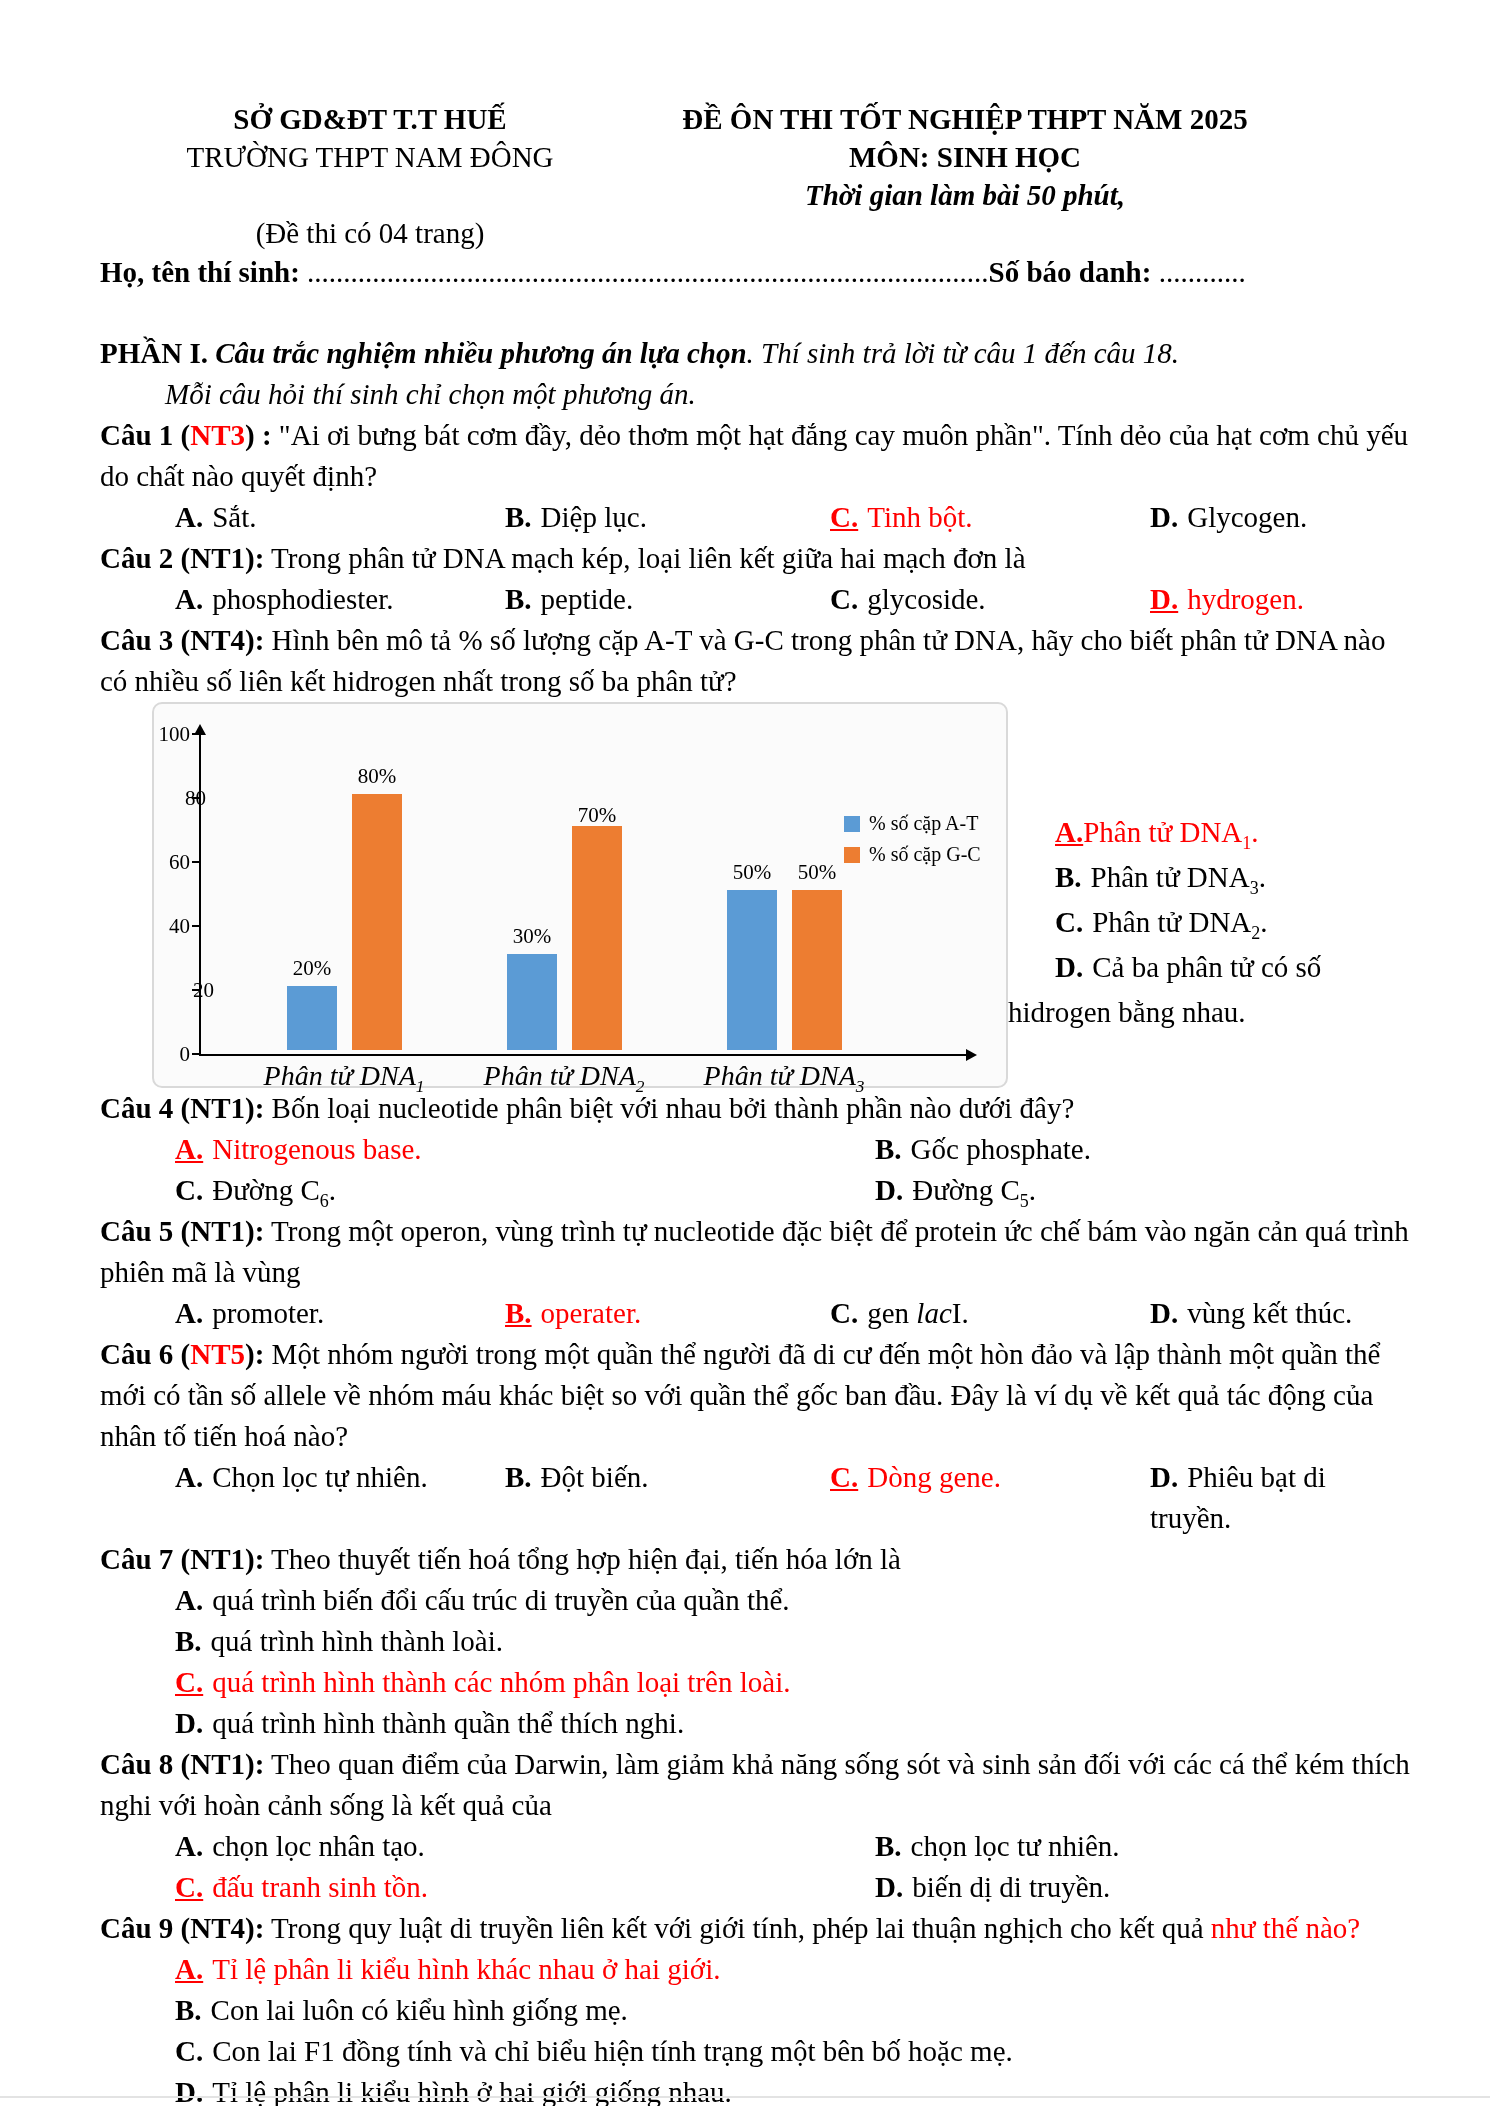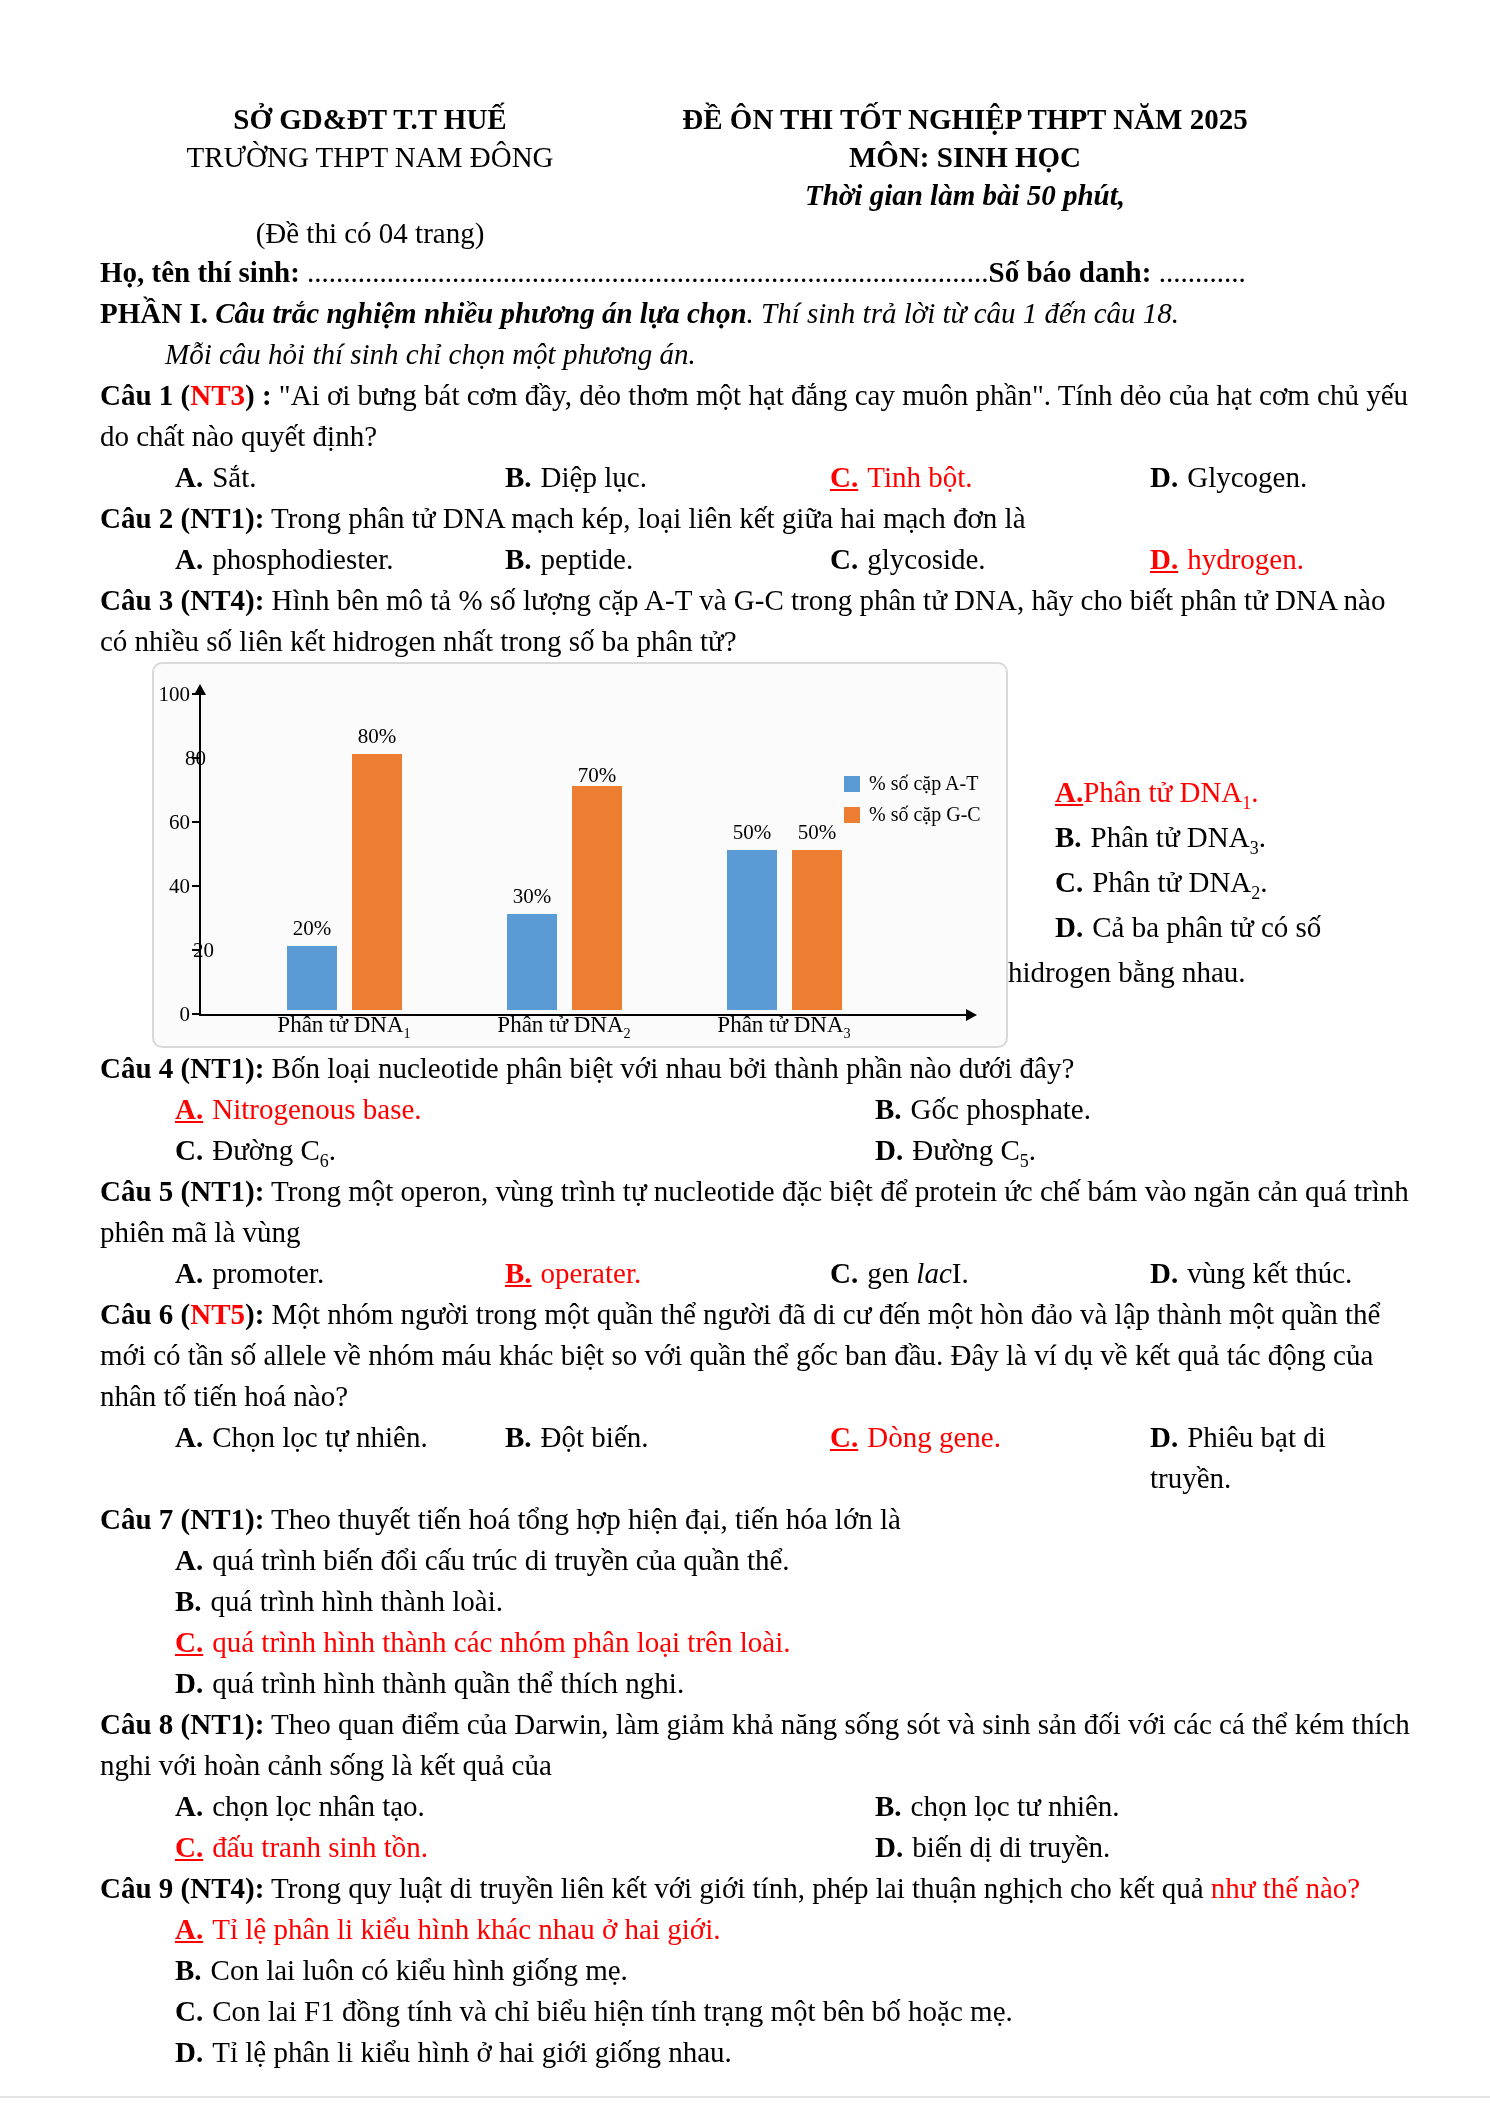--- a/index.html
+++ b/index.html
@@ -8,41 +8,41 @@
   .b{font-weight:bold}
   .i{font-style:italic}
   .bi{font-weight:bold;font-style:italic}
   .red{color:#ff0000}
   .u{text-decoration:underline}
   sub{font-size:62%;line-height:0;}
   .header{display:flex;line-height:38px;}
   .h-left{width:540px;text-align:center;}
   .h-right{width:650px;text-align:center;}
   .gap{height:38px;}
-  .line{line-height:41px;}
+  .line{line-height:41px;margin-top:40px;}
   .info-line{line-height:41px;white-space:nowrap;overflow:hidden;}
   .part-note{line-height:41px;padding-left:65px;}
   p.stem{margin:0;line-height:41px;}
   .opts4{display:grid;grid-template-columns:330px 325px 320px auto;padding-left:75px;line-height:41px;}
   .opts2{display:grid;grid-template-columns:700px auto;padding-left:75px;line-height:41px;}
   .sopt{padding-left:75px;line-height:41px;}
   .k{margin-right:9px;}
   .k.tight{margin-right:0;}
   .q3-wrap{display:flex;align-items:flex-start;}
   .chart-box{width:856px;height:386px;margin-left:52px;background:#fbfbfb;border:2px solid #d9d9d9;border-radius:10px;position:relative;flex:none;box-sizing:border-box;}
   #chart-plot{position:absolute;left:0;top:0;right:0;bottom:0;}
   .yaxis{position:absolute;left:45px;top:30px;width:2px;height:320px;background:#000;}
   .xaxis{position:absolute;left:45px;top:350px;width:770px;height:2px;background:#000;}
   .arrow-up{position:absolute;left:40px;top:20px;width:0;height:0;border-left:6px solid transparent;border-right:6px solid transparent;border-bottom:11px solid #000;}
   .arrow-right{position:absolute;left:812px;top:345px;width:0;height:0;border-top:6px solid transparent;border-bottom:6px solid transparent;border-left:11px solid #000;}
   .ytick{position:absolute;width:36px;text-align:right;font-size:21px;line-height:24px;}
   .ytickmark{position:absolute;left:38px;width:8px;height:2px;background:#000;}
   .bar{position:absolute;width:50px;}
   .vlabel{position:absolute;width:80px;text-align:center;font-size:21px;}
-  .cat{position:absolute;width:280px;text-align:center;font-size:23px;top:348px;}
+  .cat{position:absolute;width:280px;text-align:center;font-size:28px;top:356px;font-style:italic;}
   .legend-row{position:absolute;left:690px;font-size:20px;white-space:nowrap;}
   .legend-sq{display:inline-block;width:16px;height:16px;vertical-align:-2px;margin-right:9px;}
   .q3-opts{width:420px;padding-top:108px;line-height:45px;}
   .q3-opt{text-indent:47px;}
   .bottom-rule{position:absolute;left:0;right:0;bottom:8px;height:2px;background:#e3e3e3;}
 </style>
 </head>
 <body>
 
 <div class="page">

